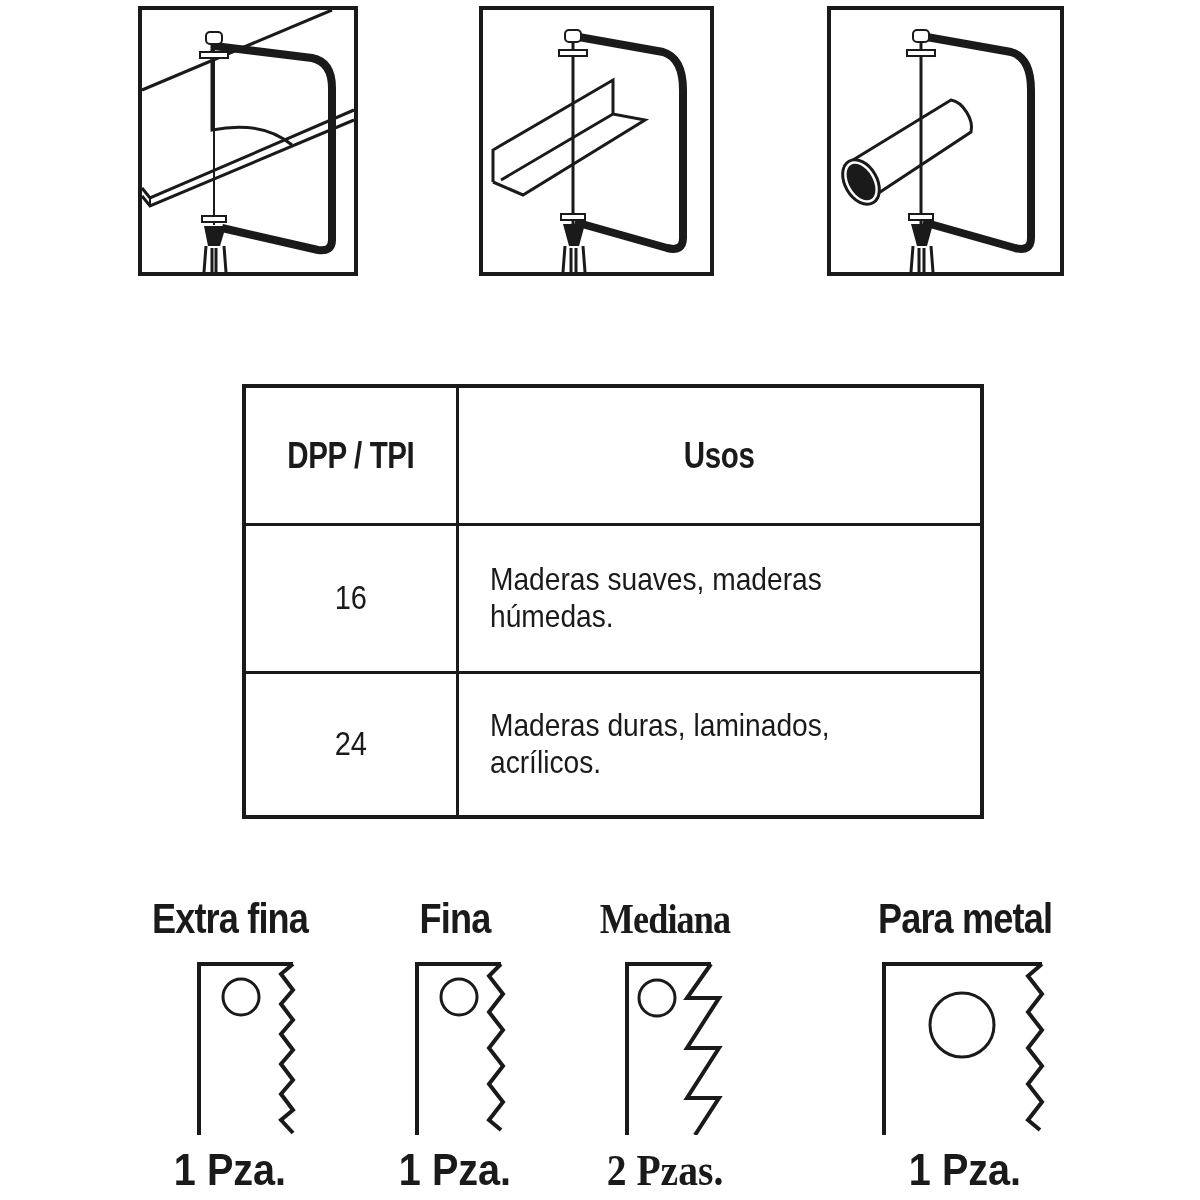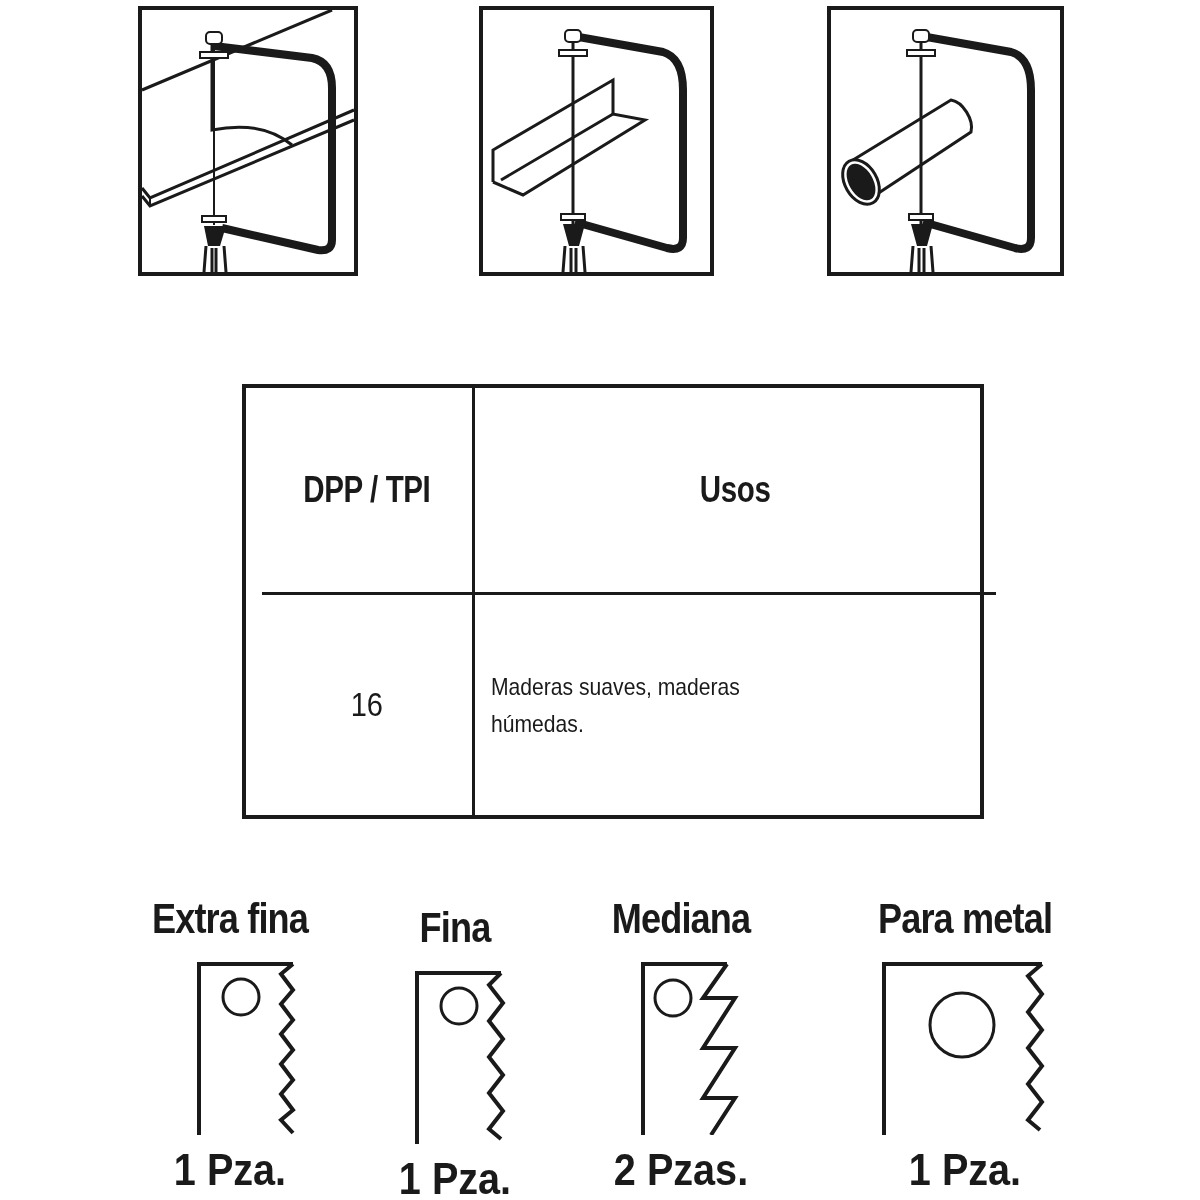--- a/index.html
+++ b/index.html
@@ -4,30 +4,30 @@
 <style>
   html, body { margin:0; padding:0; background:#ffffff; }
   body { width:1200px; height:1200px; position:relative; overflow:hidden; font-family:"Liberation Sans", sans-serif; color:#1a1a1a; }
   .illus { position:absolute; top:6px; border:4px solid #1a1a1a; background:#fff; box-sizing:border-box; overflow:hidden; }
   .illus svg { position:absolute; left:0; top:0; width:100%; height:100%; }
   #illus-1 { left:138px; width:220px; height:270px; }
   #illus-2 { left:479px; width:235px; height:270px; }
   #illus-3 { left:827px; width:237px; height:270px; }
 
   .table-wrap { position:absolute; left:242px; top:384px; width:742px; height:435px; border:4px solid #1a1a1a; box-sizing:border-box; }
-  table { border-collapse:collapse; width:100%; height:100%; table-layout:fixed;margin-left:16px; }
+  table { border-collapse:collapse; width:100%; height:100%; table-layout:fixed; }
   td, th { border:3px solid #1a1a1a; padding:0; }
   tr:first-child th { border-top:none; }
   th:first-child, td:first-child { border-left:none; }
   th:last-child, td:last-child { border-right:none; }
   tr:last-child td { border-bottom:none; }
   th { height:78px; font-weight:bold; font-size:36px; text-align:center; transform:scaleX(0.82); letter-spacing:-0.5px; }
   .col-a { width:211px; }
   td.num { text-align:center; font-size:33px; transform:scaleX(0.88); }
-  td.use { font-size:24px; line-height:37px; padding-left:16px; }
+  td.use { font-size:32px; line-height:37px; padding-left:31px; }
   td.use span { display:inline-block; transform:scaleX(0.88); transform-origin:left center; white-space:pre-line; }
   th span { display:inline-block; }
 
   .blade { position:absolute; top:895px; text-align:center; }
   .blade .title { font-size:42px; font-weight:bold; letter-spacing:-1px; transform:scaleX(0.86); white-space:nowrap; }
   .blade .qty { position:absolute; top:250px; left:0; right:0; font-size:44px; font-weight:bold; transform:scaleX(0.9); white-space:nowrap; }
   .blade svg { position:absolute; }
 </style>
 </head>
 <body>
@@ -95,45 +95,50 @@
     <tbody>
         <tr>
       <th><span>DPP / TPI</span></th>
       <th><span>Usos</span></th>
     </tr>
     <tr style="height:86px">
       <td class="num">16</td>
       <td class="use"><span>Maderas suaves, maderas
 húmedas.</span></td>
     </tr>
+    <tr style="height:83px">
+      <td class="num">24</td>
+      <td class="use"><span>Maderas duras, laminados,
+acrílicos.</span></td>
+    </tr>
   </tbody>
     </table>
 </div>
 
 <div class="blade" style="left:130px;width:200px;">
   <div class="title">Extra fina</div>
   <svg style="left:65px;top:65px;" width="110" height="175" viewBox="0 0 110 175">
     <polyline points="4,175 4,4 98,4" fill="none" stroke="#1a1a1a" stroke-width="4"></polyline>
     <circle cx="46" cy="37" r="18" fill="none" stroke="#1a1a1a" stroke-width="3"></circle>
     <polyline points="98,4 86,14 98,30 86,44 98,60 86,74 98,90 86,104 98,120 86,134 98,150 86,160 98,173" fill="none" stroke="#1a1a1a" stroke-width="4"></polyline>
   </svg>
   <div class="qty">1 Pza.</div>
 </div>
 
-<div class="blade" style="left:385px;width:140px;margin-top:9px;">
+<div class="blade" style="left:385px;width:140px;">
   <div class="title">Fina</div>
   <svg style="left:28px;top:65px;" width="110" height="175" viewBox="0 0 110 175">
     <polyline points="4,175 4,4 88,4" fill="none" stroke="#1a1a1a" stroke-width="4"></polyline>
     <circle cx="46" cy="37" r="18" fill="none" stroke="#1a1a1a" stroke-width="3"></circle>
     <polyline points="88,4 76,16 90,34 76,52 90,70 76,88 90,106 76,124 90,142 76,160 88,170" fill="none" stroke="#1a1a1a" stroke-width="4"></polyline>
   </svg>
   <div class="qty">1 Pza.</div>
 </div>
 
-<div class="blade" style="left:591px;width:180px;">
+<div class="blade" style="left:575px;width:180px;font-family:Liberation Serif, serif;">
   <div class="title">Mediana</div>
   <svg style="left:48px;top:65px;" width="110" height="175" viewBox="0 0 110 175">
     <polyline points="4,175 4,4 88,4" fill="none" stroke="#1a1a1a" stroke-width="4"></polyline>
     <circle cx="34" cy="38" r="18" fill="none" stroke="#1a1a1a" stroke-width="3"></circle>
     <polyline points="88,4 64,38 96,38 64,88 96,88 64,138 96,138 72,175" fill="none" stroke="#1a1a1a" stroke-width="4"></polyline>
   </svg>
   <div class="qty">2 Pzas.</div>
 </div>
 
 <div class="blade" style="left:850px;width:230px;">

